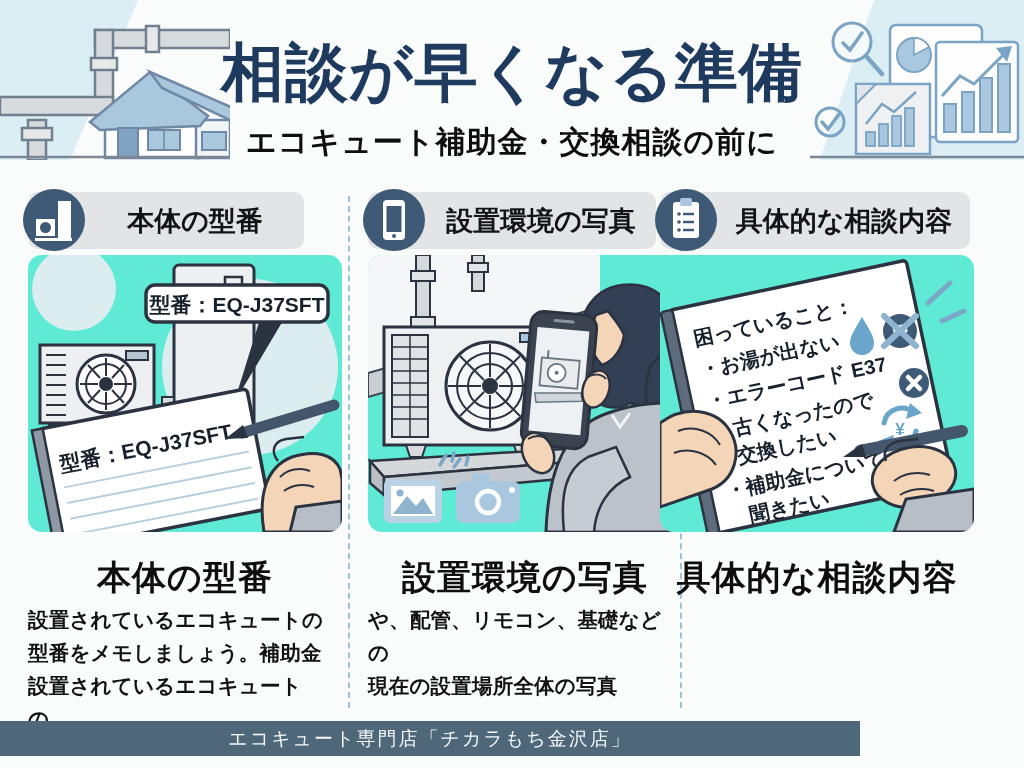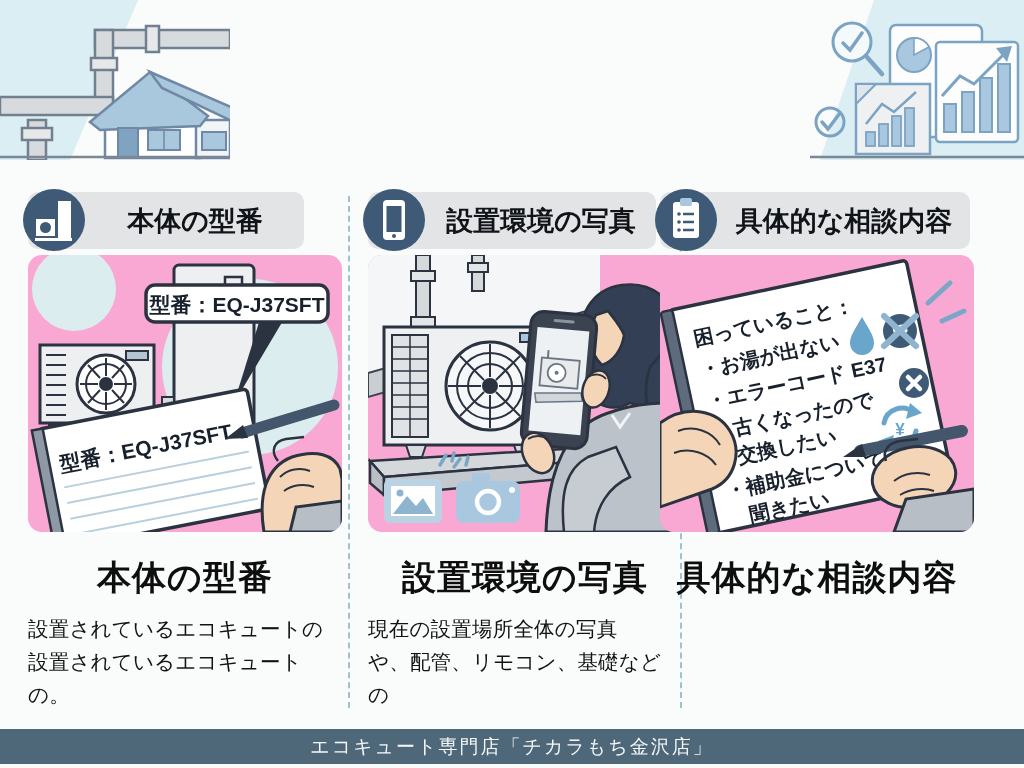--- a/index.html
+++ b/index.html
@@ -24,27 +24,27 @@
   .col-2 { left:368px; }
   .col-3 { left:660px; }
 
   .pill { position:relative; height:57px; background:#e3e4e6; border-radius:10px; display:flex; align-items:center; justify-content:center; padding-left:58px; }
   .col-1 .pill { width:276px; }
   .col-2 .pill { width:288px; }
   .col-3 .pill { width:310px; }
   .pill-icon { position:absolute; left:-6px; top:-4px; width:64px; height:64px; }
   .pill-label { font-size:27px; font-weight:800; color:#101418; white-space:nowrap; }
 
-  .panel { margin-top:6px; width:314px; height:277px; border-radius:14px; background:#f9a8d4; overflow:hidden; }
+  .panel { margin-top:6px; width:314px; height:277px; border-radius:14px; background:#5eead4; overflow:hidden; }
   .panel svg { display:block; }
 
   .heading { margin-top:23px; text-align:center; font-size:34px; font-weight:900; color:#0e0e0e; letter-spacing:1px; }
-  .desc { margin-top:11px; font-size:20.5px; font-weight:400; color:#121212; line-height:33px; letter-spacing:0.2px; }
-
-  .footer { position:absolute; left:0; bottom:4px; width:1024px; height:35px; background:#4e6779; display:flex; align-items:center; justify-content:center; }
+  .desc { margin-top:2px; font-size:20.5px; font-weight:700; color:#121212; line-height:33px; letter-spacing:0.2px; }
+
+  .footer { position:absolute; left:0; bottom:12px; width:860px; height:35px; background:#4e6779; display:flex; align-items:center; justify-content:center; }
   .footer span { color:#f4f7f9; font-size:19px; font-weight:500; letter-spacing:2px; }
 
   svg text { font-family:"Liberation Sans","DejaVu Sans",sans-serif; }
 </style>
 </head>
 <body>
 
 <div class="canvas">
 
   <svg class="corner corner-left" width="230" height="160" viewBox="0 0 230 160">
@@ -104,20 +104,24 @@
       <polyline points="33,43 40,50 52,33" fill="none" stroke="#7ba3c4" stroke-width="3.5" stroke-linecap="round"></polyline>
       <line x1="56" y1="56" x2="72" y2="74" stroke="#7ba3c4" stroke-width="4.5" stroke-linecap="round"></line>
     </g>
     <g>
       <circle cx="20" cy="122" r="14" fill="none" stroke="#7ba3c4" stroke-width="3"></circle>
       <polyline points="12,122 18,129 30,113" fill="none" stroke="#7ba3c4" stroke-width="3.5" stroke-linecap="round"></polyline>
     </g>
     <line x1="0" y1="157" x2="214" y2="157" stroke="#7b8795" stroke-width="2.5"></line>
   </svg>
 
+  <header class="header">
+    <h1 class="title">相談が早くなる準備</h1>
+    <div class="subtitle">エコキュート補助金・交換相談の前に</div>
+  </header>
 
   <div class="divider divider-1"></div>
   <div class="divider divider-2"></div>
 
   <section class="column col-1">
     <div class="pill">
       <span class="pill-icon">
         <svg width="64" height="64" viewBox="0 0 64 64">
           <circle cx="32" cy="32" r="31" fill="#3e5a76"></circle>
           <rect x="36" y="13" width="13" height="37" fill="#ffffff"></rect>
@@ -190,20 +194,21 @@
           <path d="M250,206 C242,196 246,186 258,184 L276,182" fill="none" stroke="#2b3240" stroke-width="2.5"></path>
           <path d="M252,222 C260,214 272,212 282,216" fill="none" stroke="#2b3240" stroke-width="2"></path>
           <path d="M256,236 C264,230 276,228 286,232" fill="none" stroke="#2b3240" stroke-width="2"></path>
           <path d="M262,277 L268,252 L314,246 L314,277 Z" fill="#b7bec6" stroke="#2b3240" stroke-width="3"></path>
         </g>
       </svg>
     </div>
     <h2 class="heading">本体の型番</h2>
     <div class="desc">
       <div>設置されているエコキュートの</div>
+      <div>型番をメモしましょう。補助金</div>
       <div>設置されているエコキュートの。</div>
     </div>
   </section>
 
   <section class="column col-2">
     <div class="pill">
       <span class="pill-icon">
         <svg width="64" height="64" viewBox="0 0 64 64">
           <circle cx="32" cy="32" r="31" fill="#3e5a76"></circle>
           <rect x="21" y="12" width="22" height="40" rx="4" fill="#ffffff"></rect>
@@ -302,22 +307,22 @@
         <g>
           <ellipse cx="170" cy="198" rx="15" ry="21" transform="rotate(-24 170 198)" fill="#f5d5b8" stroke="#2b3240" stroke-width="2.5"></ellipse>
           <path d="M160,184 C166,180 174,180 180,184" fill="none" stroke="#2b3240" stroke-width="2"></path>
           <ellipse cx="228" cy="134" rx="13" ry="19" transform="rotate(18 228 134)" fill="#f5d5b8" stroke="#2b3240" stroke-width="2.5"></ellipse>
           <path d="M220,122 C226,118 234,119 238,124" fill="none" stroke="#2b3240" stroke-width="2"></path>
         </g>
       </svg>
     </div>
     <h2 class="heading">設置環境の写真</h2>
     <div class="desc">
+      <div>や、配管、リモコン、基礎などの</div>
       <div>現在の設置場所全体の写真</div>
-      <div>や、配管、リモコン、基礎などの</div>
     </div>
   </section>
 
   <section class="column col-3">
     <div class="pill">
       <span class="pill-icon">
         <svg width="64" height="64" viewBox="0 0 64 64">
           <circle cx="32" cy="32" r="31" fill="#3e5a76"></circle>
           <rect x="19" y="14" width="26" height="36" rx="3" fill="#ffffff"></rect>
           <rect x="26" y="10" width="12" height="8" rx="2" fill="#a9c8e0"></rect>

